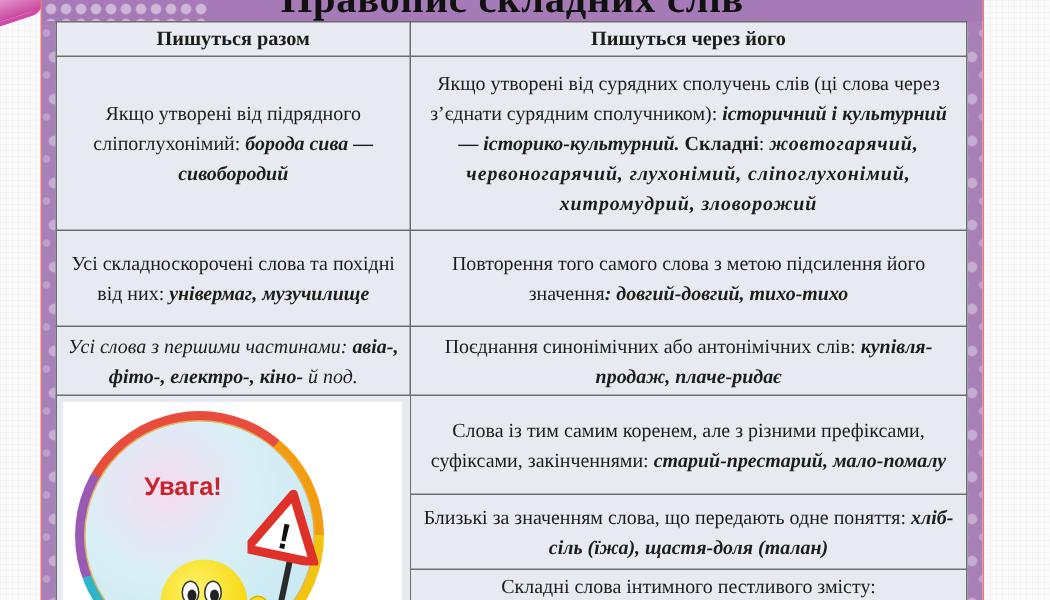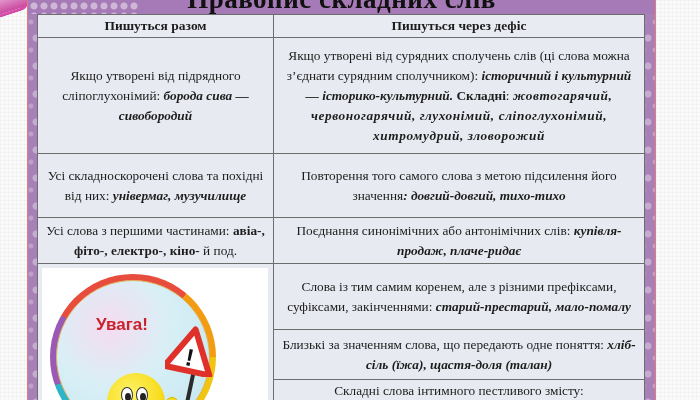--- a/index.html
+++ b/index.html
@@ -111,42 +111,42 @@
 
 <div class="table-wrap">
   <table>
     <colgroup>
         <col class="c1">
         <col class="c2">
       </colgroup>
     <thead>
       <tr>
         <th>Пишуться разом</th>
-        <th>Пишуться через дефіс</th>
+        <th>Пишуться через його</th>
       </tr>
     </thead>
     <tbody>
       <tr style="height:116px;">
         <td style="padding:0 16px;">
           <span>Якщо утворені від підрядного сліпоглухонімий: </span><span class="ex">борода сива — сивобородий</span>
         </td>
         <td style="padding:0 10px;">
-          <span>Якщо утворені від сурядних сполучень слів (ці слова можна з’єднати сурядним сполучником): </span><span class="ex">історичний і культурний — історико-культурний.</span><span class="bold"> Складні</span><span>: </span><span class="ex" style="letter-spacing:0.6px;">жовтогарячий, червоногарячий, глухонімий, сліпоглухонімий, хитромудрий, зловорожий</span>
+          <span>Якщо утворені від сурядних сполучень слів (ці слова через з’єднати сурядним сполучником): </span><span class="ex">історичний і культурний — історико-культурний.</span><span class="bold"> Складні</span><span>: </span><span class="ex" style="letter-spacing:0.6px;">жовтогарячий, червоногарячий, глухонімий, сліпоглухонімий, хитромудрий, зловорожий</span>
         </td>
       </tr>
       <tr style="height:64px;">
         <td style="padding:0 5px;">
           <span>Усі складноскорочені слова та похідні від них: </span><span class="ex">універмаг, музучилище</span>
         </td>
         <td>
           <span>Повторення того самого слова з метою підсилення його значення</span><span class="ex">: довгий-довгий, тихо-тихо</span>
         </td>
       </tr>
       <tr style="height:46px;">
-        <td style="padding:0 4px;">
+        <td style="padding:0 4px;font-style:italic;">
           <span>Усі слова з першими частинами: </span><span class="bold">авіа-, фіто-, електро-, кіно-</span><span> й под.</span>
         </td>
         <td>
           <span>Поєднання синонімічних або антонімічних слів: </span><span class="ex">купівля-продаж, плаче-ридає</span>
         </td>
       </tr>
       <tr style="height:66px;">
         <td rowspan="3" class="img-cell">
           <div class="attention-card">
             <div class="badge-ring">

